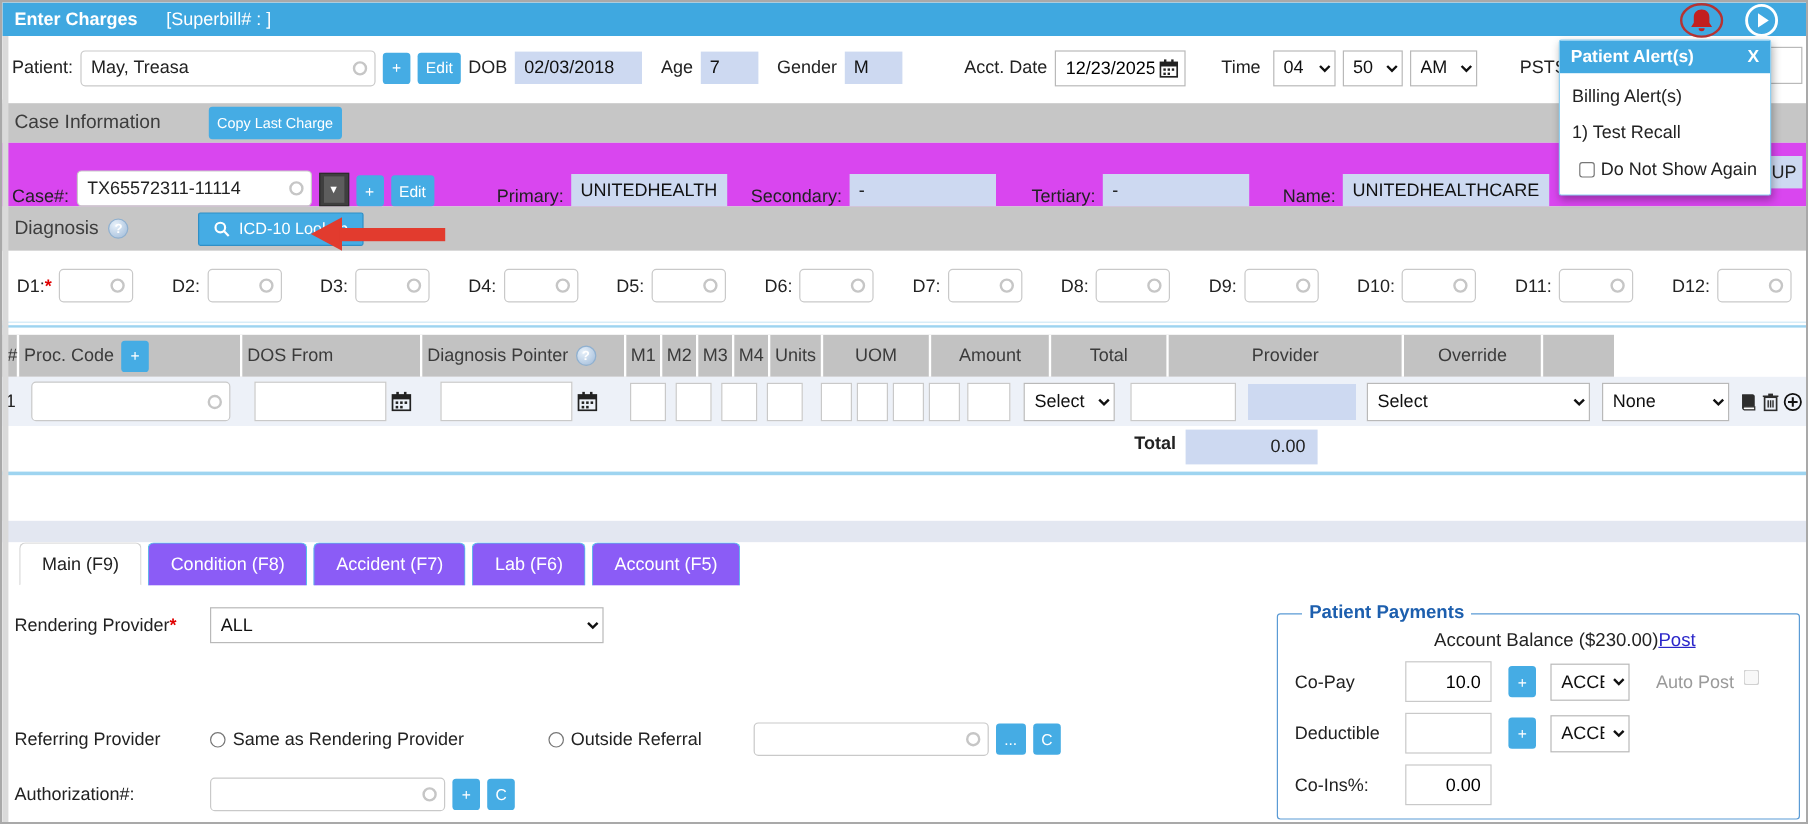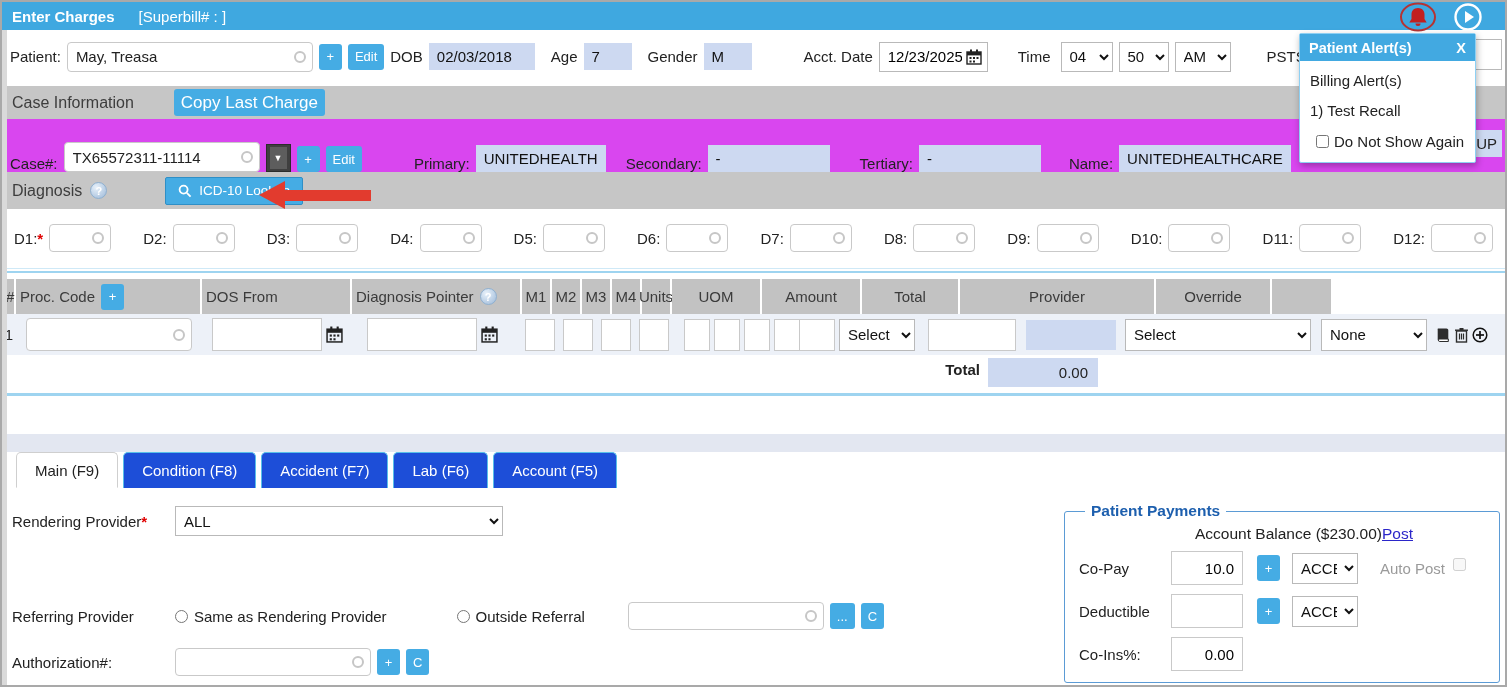--- a/index.html
+++ b/index.html
@@ -76,34 +76,34 @@
   .sep-b  { position:absolute; top:391px; left:0; right:0; height:3px; background:#9ed4f0; }
 
   
   .tbl-head { position:absolute; top:277px; left:0; right:0; height:35px; display:flex; }
   .th { background:#c2c2c2; border-right:2px solid #fff; color:#3b3b3b; display:flex; align-items:center;
         justify-content:center; font-size:15px; gap:6px; }
   .th.left { justify-content:flex-start; padding-left:4px; }
   .tbl-row { position:absolute; top:312px; left:0; right:0; height:41px; background:#edf1f8; display:flex; }
   .td { display:flex; align-items:center; justify-content:center; gap:4px; }
   .w-num{width:14px;} .w-proc{width:186px;} .w-dosf{width:150px;} .w-dost{width:160px;}
-  .w-diag{width:170px;} .w-m{width:30px;} .w-units{width:30px;} .w-uom{width:90px;}
+  .w-diag{width:170px;} .w-m{width:30px;} .w-units{width:44px;} .w-uom{width:90px;}
   .w-amt{width:100px;} .w-tot{width:98px;} .w-prov{width:196px;} .w-ovr{width:116px;} .w-ico{width:59px;}
   .cellbox { width:26px; height:32px; border:1px solid #c9c9c9; background:#fff; font:15px "Liberation Sans",sans-serif; text-align:center; padding:0; }
   .cal-btn { background:none; border:0; cursor:pointer; display:inline-flex; }
   .total-row { position:absolute; top:353px; left:0; right:0; height:37px; background:#fff; }
   .total-lab { position:absolute; left:908px; top:6px; width:70px; text-align:right; font-weight:bold; font-size:15px; }
   .total-field { position:absolute; left:986px; top:3px; width:110px; height:29px; background:#cdd9f1;
                  display:flex; align-items:center; justify-content:flex-end; padding-right:10px; }
   .row-icons { display:flex; gap:3px; align-items:center; }
 
   
   .tabs { position:absolute; top:450px; left:0; right:0; height:36px; display:flex; gap:5px; padding-left:14px; background:#fff; }
   .tab { height:36px; border-radius:5px 5px 0 0; display:inline-flex; align-items:center; justify-content:center;
-         padding:0 18px; font-size:15px; cursor:pointer; background:#1d4ed8; color:#fff; border:1px solid #58bfe9; border-bottom:0; }
+         padding:0 18px; font-size:15px; cursor:pointer; background:#8b5cf6; color:#fff; border:1px solid #58bfe9; border-bottom:0; }
   .tab.active { background:#fff; color:#222; border:1px solid #cfcfcf; border-bottom:1px solid #fff; }
 
   
   .content { position:absolute; top:486px; left:0; right:0; bottom:0; background:#fff; }
   .frow { position:absolute; display:flex; align-items:center; }
   .ficol { width:173px; padding-left:10px; }
   .radio-lab { margin-left:6px; }
 
   
   fieldset.pay { position:absolute; left:1062px; top:500px; width:436px; height:181px;
@@ -199,21 +199,21 @@
     </select>
     <select class="gap6" style="width:56px;">
       <option>AM</option>
     </select>
     <span class="lbl" style="margin-left:36px;">PSTS#/Ba</span>
   </div>
   <div class="psts-ghost"></div>
 
   <div class="bar bar-case">
     <span>Case Information</span>
-    <button class="bb" style="margin-left:40px; height:27px; font-size:17px;">Copy Last Charge</button>
+    <button class="bb" style="margin-left:40px; height:27px; font-size:12px;">Copy Last Charge</button>
   </div>
   <div class="case-row">
     <span class="lbl">Case#:</span>
     <span class="lk gap6" style="width:196px;">
       <input class="inp" style="height: 30px;" value="TX65572311-11114">
       <span class="ring"></span>
     </span>
     <span class="drop-dark gap6">
       <span>▼</span>
     </span>

